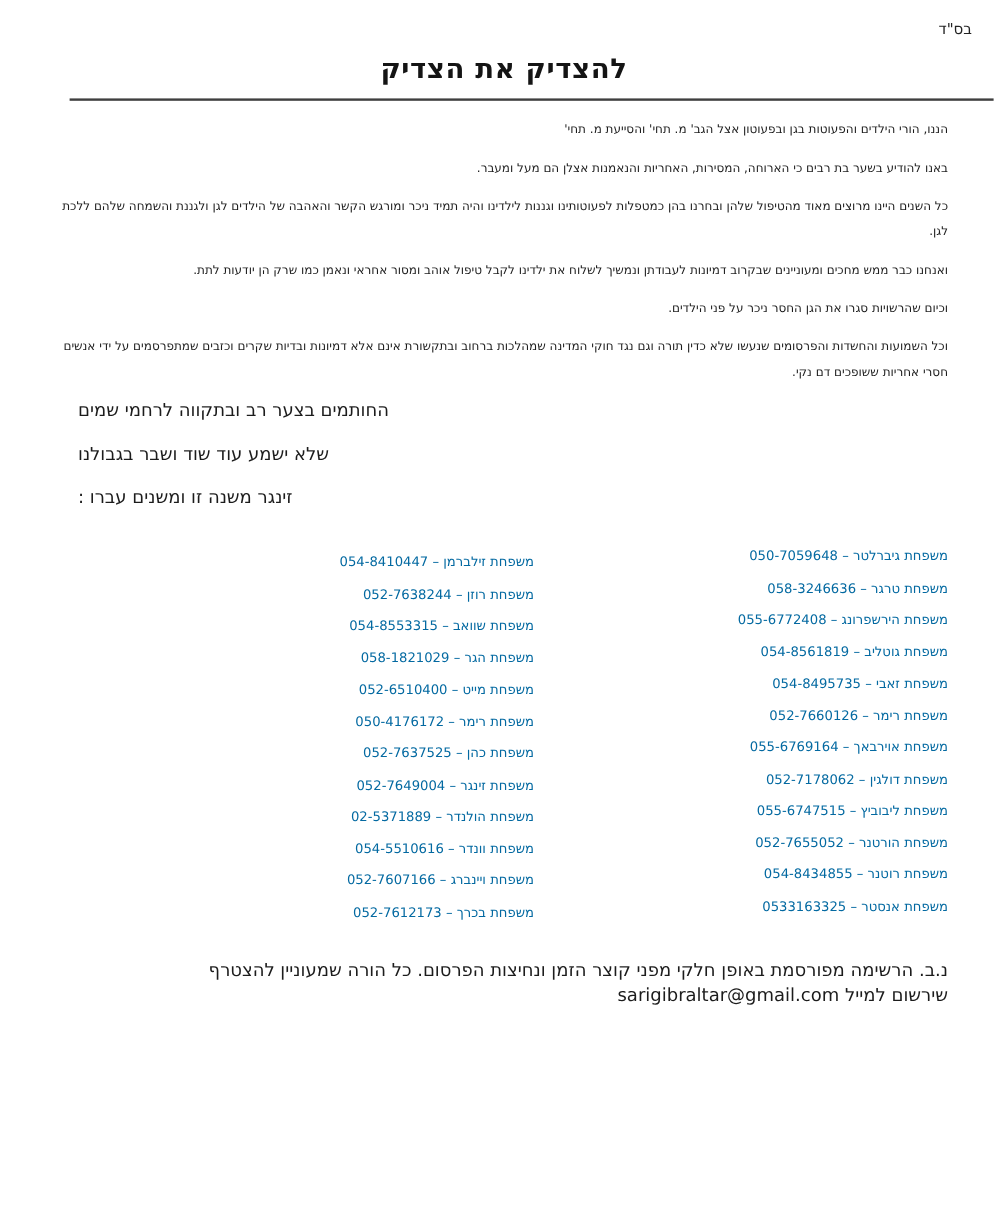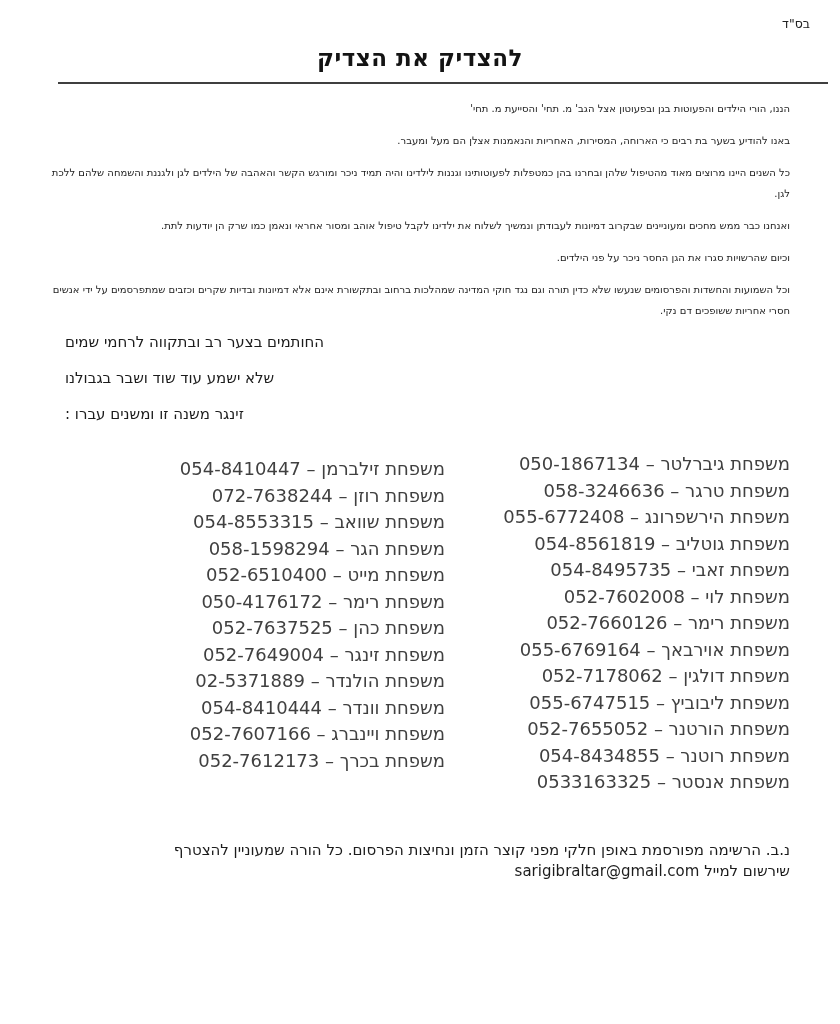--- a/index.html
+++ b/index.html
@@ -58,28 +58,28 @@
   .signatures {
     display: flex;
     margin-top: 30px;
     margin-left: 50px;
   }
   .sig-col { flex: 1 1 50%; }
   .sig-col-left { margin-top: 5px; }
   .sig-row {
     direction: rtl;
     text-align: right;
-    font-size: 18px;
+    font-size: 11px;
     line-height: 18px;
     margin-bottom: 8.5px;
-    color: #404040;
+    color: #0369a1;
     white-space: nowrap;
   }
   .footer {
-    margin-top: 40px;
+    margin-top: 20px;
     font-size: 15px;
     line-height: 21px;
     text-align: right;
     color: #1c1c1c;
   }
   .footer .email { direction: ltr; unicode-bidi: embed; }
 </style>
 </head>
 <body>
 
@@ -101,45 +101,44 @@
   </div>
 
   <div class="closing">
     <p>החותמים בצער רב ובתקווה לרחמי שמים</p>
     <p>שלא ישמע עוד שוד ושבר בגבולנו</p>
     <p>זינגר משנה זו ומשנים עברו :</p>
   </div>
 
   <div class="signatures">
     <div class="sig-col sig-col-right" id="sig-col-right">
-        <div class="sig-row">משפחת גיברלטר – 050-1867134</div>
+        <div class="sig-row">משפחת גיברלטר – 050-7059648</div>
         <div class="sig-row">משפחת טרגר – 058-3246636</div>
         <div class="sig-row">משפחת הירשפרונג – 055-6772408</div>
         <div class="sig-row">משפחת גוטליב – 054-8561819</div>
         <div class="sig-row">משפחת זאבי – 054-8495735</div>
-        <div class="sig-row">משפחת לוי – 052-7602008</div>
         <div class="sig-row">משפחת רימר – 052-7660126</div>
         <div class="sig-row">משפחת אוירבאך – 055-6769164</div>
         <div class="sig-row">משפחת דולגין – 052-7178062</div>
         <div class="sig-row">משפחת ליבוביץ – 055-6747515</div>
         <div class="sig-row">משפחת הורטנר – 052-7655052</div>
         <div class="sig-row">משפחת רוטנר – 054-8434855</div>
         <div class="sig-row">משפחת אנסטר – 0533163325</div>
       </div>
     <div class="sig-col sig-col-left" id="sig-col-left">
         <div class="sig-row">משפחת זילברמן – 054-8410447</div>
-        <div class="sig-row">משפחת רוזן – 072-7638244</div>
+        <div class="sig-row">משפחת רוזן – 052-7638244</div>
         <div class="sig-row">משפחת שוואב – 054-8553315</div>
-        <div class="sig-row">משפחת הגר – 058-1598294</div>
+        <div class="sig-row">משפחת הגר – 058-1821029</div>
         <div class="sig-row">משפחת מייט – 052-6510400</div>
         <div class="sig-row">משפחת רימר – 050-4176172</div>
         <div class="sig-row">משפחת כהן – 052-7637525</div>
         <div class="sig-row">משפחת זינגר – 052-7649004</div>
         <div class="sig-row">משפחת הולנדר – 02-5371889</div>
-        <div class="sig-row">משפחת וונדר – 054-8410444</div>
+        <div class="sig-row">משפחת וונדר – 054-5510616</div>
         <div class="sig-row">משפחת ויינברג – 052-7607166</div>
         <div class="sig-row">משפחת בכרך – 052-7612173</div>
       </div>
   </div>
 
   <div class="footer">
     <div>נ.ב. הרשימה מפורסמת באופן חלקי מפני קוצר הזמן ונחיצות הפרסום. כל הורה שמעוניין להצטרף</div>
     <div>
       <span>שירשום למייל</span>
       <span class="email">sarigibraltar@gmail.com</span>

